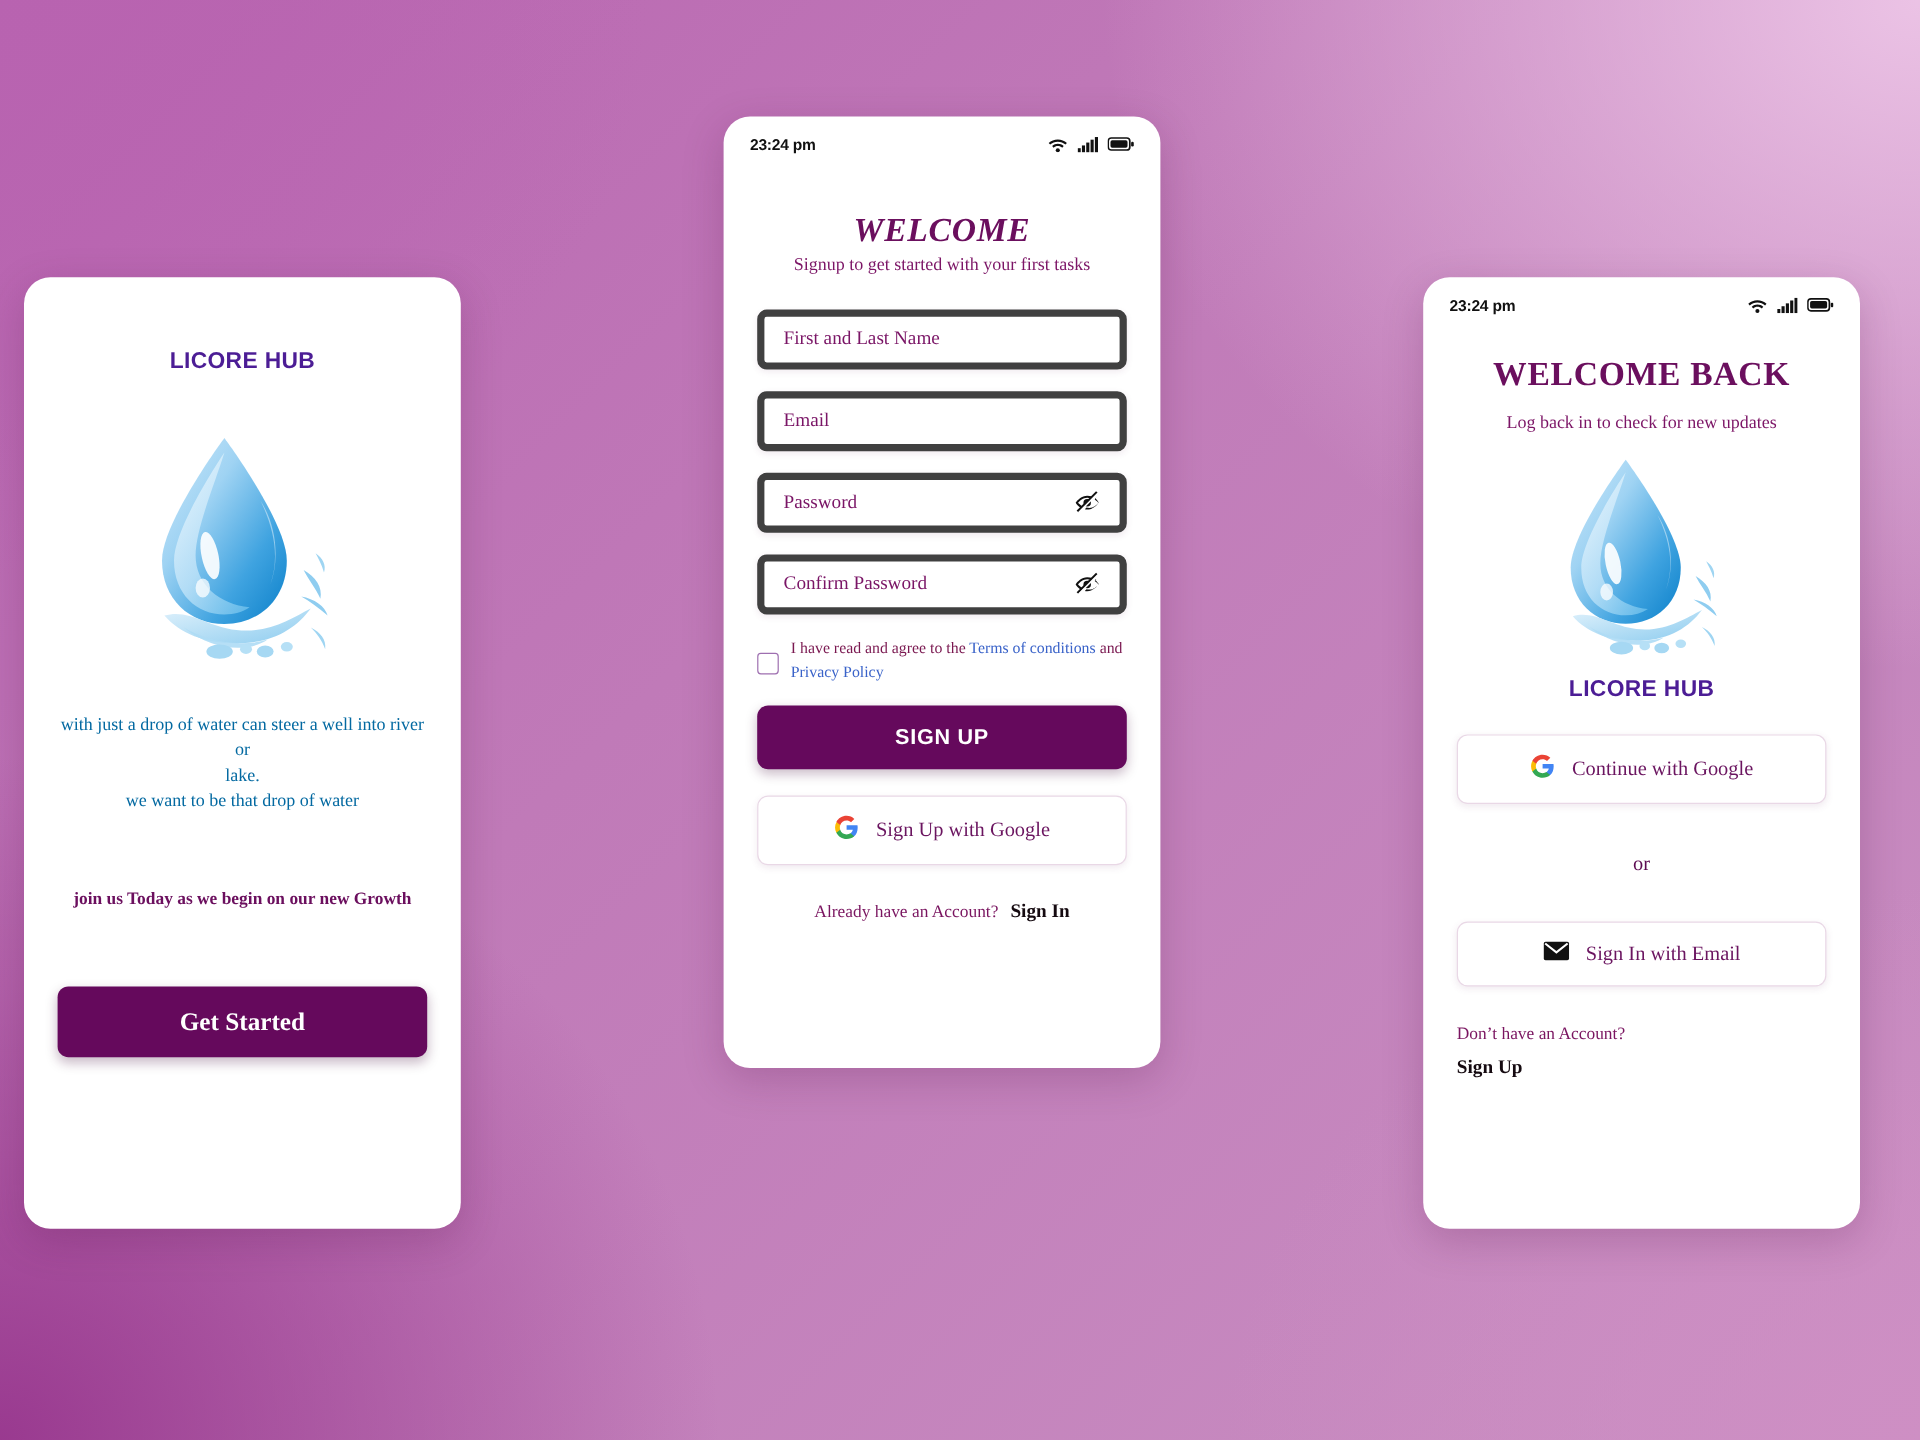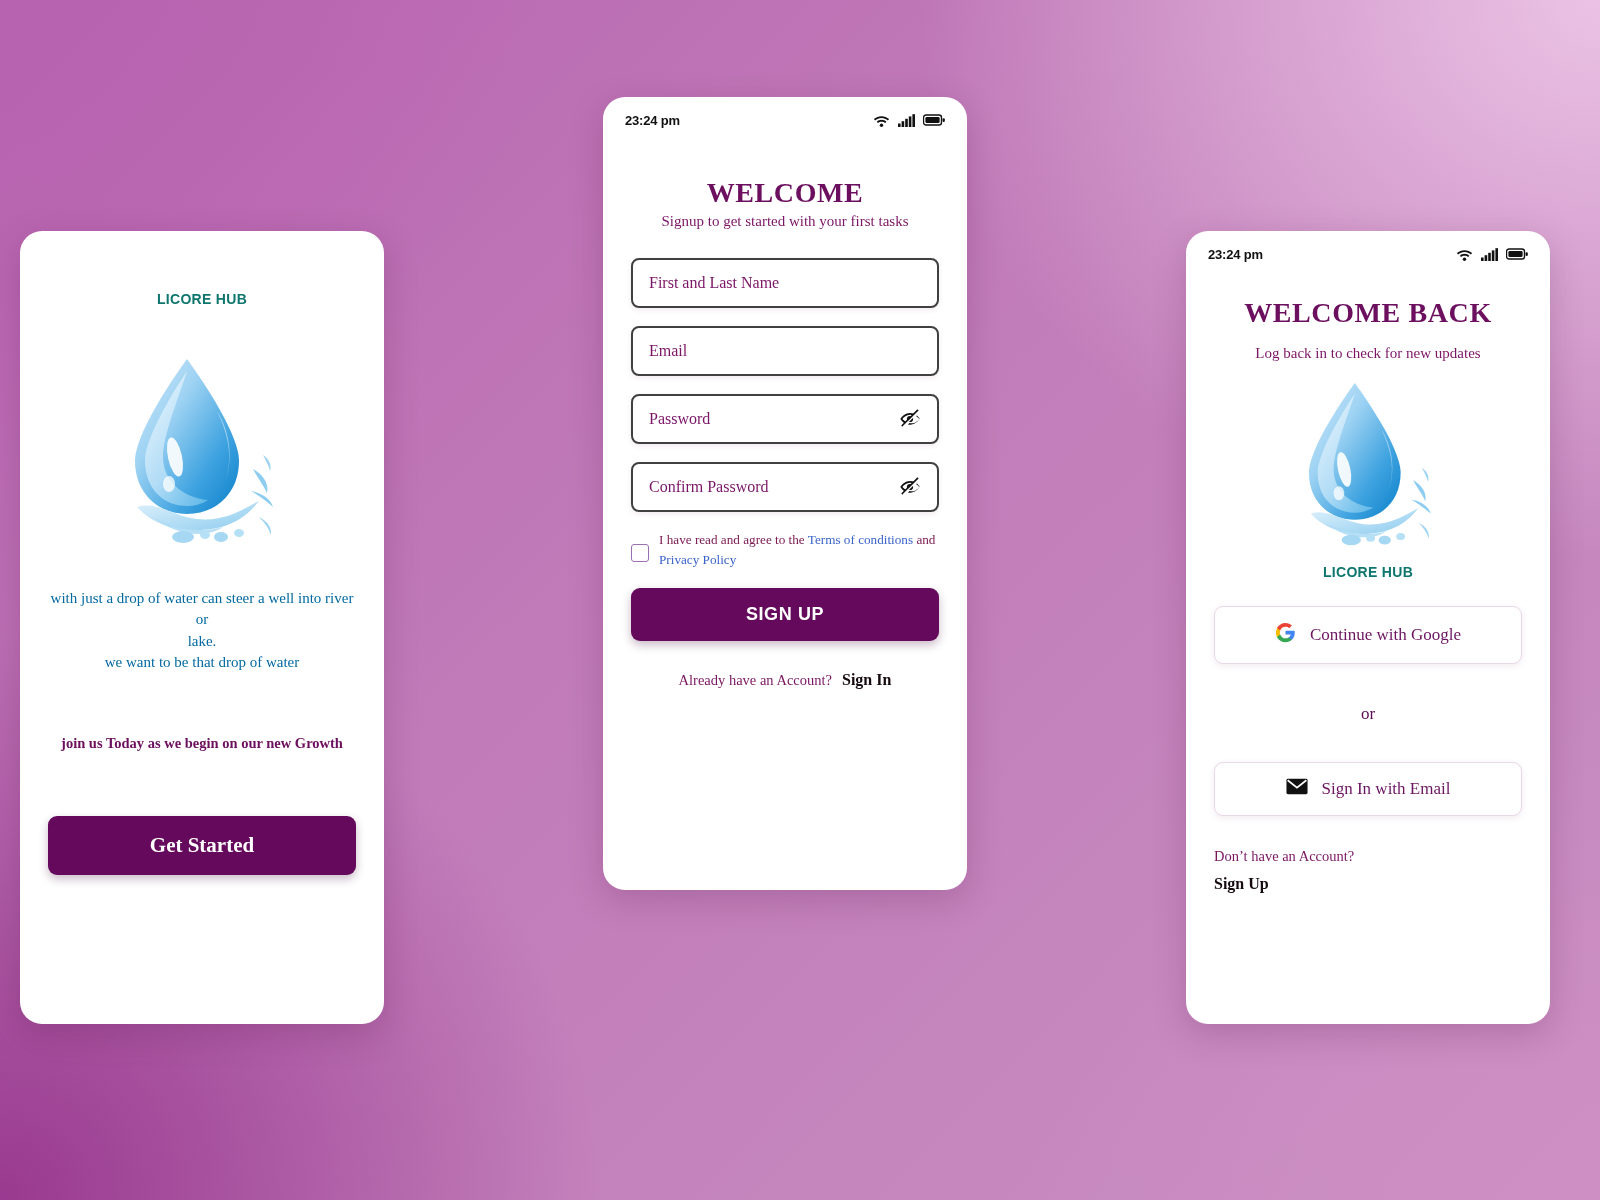--- a/index.html
+++ b/index.html
@@ -52,22 +52,22 @@
     color: #111;
     letter-spacing: -0.2px;
   }
   .status-icons { display: flex; align-items: center; gap: 8px; }
   .status-icons svg { display: block; }
 
   
   .brand-title {
     font-family: "Liberation Sans", sans-serif;
     font-weight: bold;
-    font-size: 14px;
-    color: #0f766e;
+    font-size: 19px;
+    color: #4c1d95;
     text-align: center;
     letter-spacing: 0.3px;
   }
   .screen-title {
     font-family: "Liberation Serif", serif;
     font-weight: bold;
     font-size: 28px;
     color: #6b0f5e;
     text-align: center;
     letter-spacing: 0.6px;
@@ -113,21 +113,21 @@
     cursor: pointer;
     box-shadow: 0 4px 10px rgba(60,8,54,0.28);
   }
 
   
   .field {
     position: relative;
     width: 100%;
     height: 50px;
     background: #ffffff;
-    border: 2px solid #404040;
+    border: 6px solid #404040;
     border-radius: 8px;
     box-shadow: 0 2px 5px rgba(120,60,110,0.10);
     margin-bottom: 18px;
     display: flex;
     align-items: center;
     padding: 0 16px;
   }
   .field input {
     border: none;
     outline: none;
@@ -307,21 +307,21 @@
         <svg width="22" height="12" viewBox="0 0 22 12">
             <rect x="0.5" y="1" width="18" height="10" rx="2.6" fill="none" stroke="#111" stroke-width="1.4"></rect>
             <rect x="2.4" y="2.9" width="14.2" height="6.2" rx="1.4" fill="#111"></rect>
             <rect x="19.6" y="4.2" width="2.2" height="3.8" rx="1" fill="#111"></rect>
           </svg>
       </span>
     </span>
   </div>
 
   <div style="padding:0 28px;">
-    <div class="screen-title" style="margin-top:46px;">WELCOME</div>
+    <div class="screen-title" style="margin-top:46px;font-style:italic;">WELCOME</div>
     <div class="screen-sub" style="margin-top:4px;">Signup to get started with your first tasks</div>
 
     <div style="margin-top:28px;">
       <div class="field">
         <input type="text" placeholder="First and Last Name" style="">
       </div>
 
       <div class="field">
         <input type="text" placeholder="Email" style="">
       </div>
@@ -355,20 +355,33 @@
 
     <div class="terms-row">
       <div class="checkbox"></div>
       <div class="terms-text">
         <span>I have read and agree to the </span><a>Terms of conditions</a><span> and </span><a>Privacy Policy</a>
       </div>
     </div>
 
     <button class="signup-btn">SIGN UP</button>
 
+    <div style="margin-top:22px;">
+      <button class="oauth-btn">
+        <span>
+          <svg width="21" height="21" viewBox="0 0 48 48">
+              <path fill="#4285F4" d="M45.1 24.5c0-1.6-.1-3.1-.4-4.5H24v8.6h11.8c-.5 2.8-2 5.1-4.4 6.7v5.5h7.1c4.1-3.8 6.6-9.4 6.6-16.3z"></path>
+              <path fill="#34A853" d="M24 46c5.9 0 10.9-2 14.5-5.3l-7.1-5.5c-2 1.3-4.5 2.1-7.4 2.1-5.7 0-10.5-3.8-12.2-9H4.5v5.7C8.1 41.3 15.5 46 24 46z"></path>
+              <path fill="#FBBC05" d="M11.8 28.3c-.4-1.3-.7-2.7-.7-4.3s.3-3 .7-4.3v-5.7H4.5C2.9 17.2 2 20.5 2 24s.9 6.8 2.5 10l7.3-5.7z"></path>
+              <path fill="#EA4335" d="M24 10.8c3.2 0 6.1 1.1 8.4 3.3l6.3-6.3C34.9 4.1 29.9 2 24 2 15.5 2 8.1 6.7 4.5 13.7l7.3 5.7c1.7-5.2 6.5-8.6 12.2-8.6z"></path>
+            </svg>
+        </span>
+        <span>Sign Up with Google</span>
+      </button>
+    </div>
 
     <div class="footer-row" style="margin-top:30px;">
       <span class="footer-q">Already have an Account?</span>
       <span class="footer-a">Sign In</span>
     </div>
   </div>
 </div>
 
 <div class="phone" id="phone-signin">
   <div class="statusbar">

